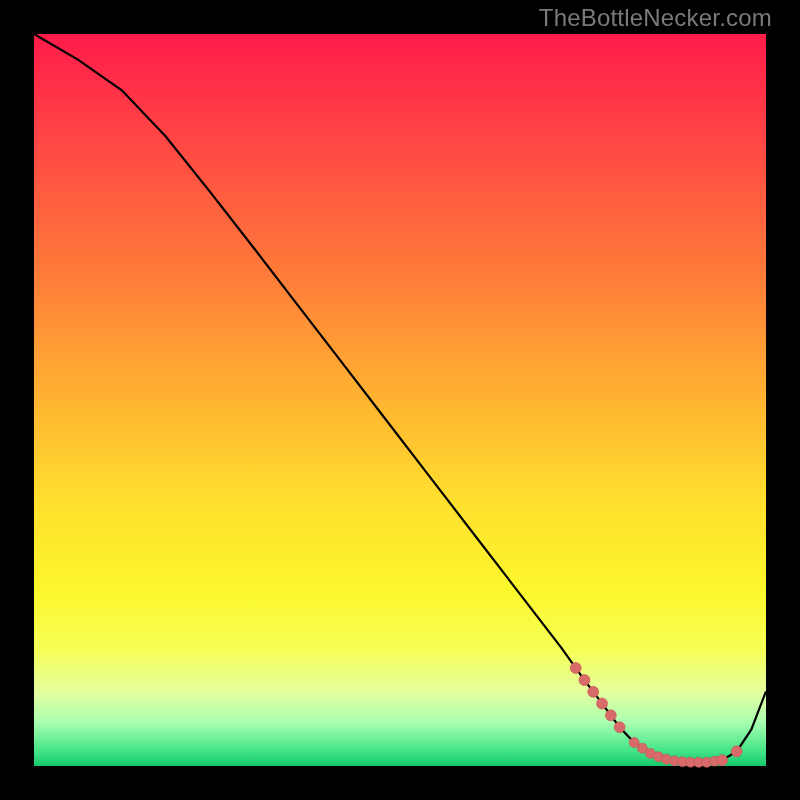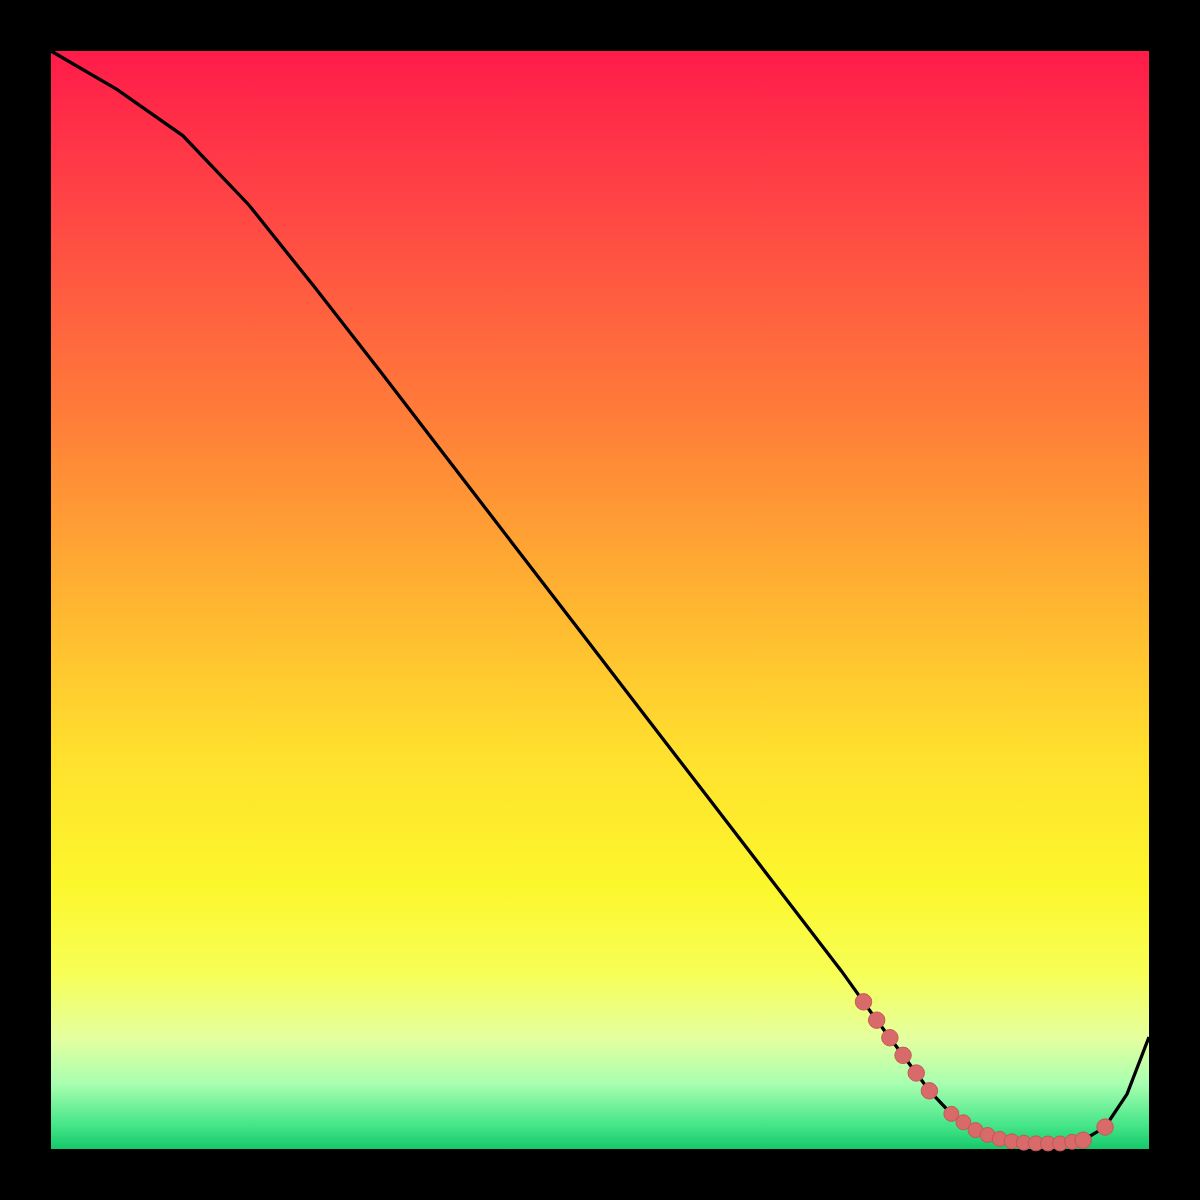--- a/index.html
+++ b/index.html
@@ -49,20 +49,21 @@
   }
   .dot {
     fill: #d86a6a;
     stroke: #c45252;
     stroke-width: 0.6;
   }
 </style>
 </head>
 <body>
 <div class="wrap">
+  <div class="brand">TheBottleNecker.com</div>
   <div class="plot">
     <svg class="curve" viewBox="0 0 732 732">
       <path id="series-path" d="M0.00 0.00 L43.92 25.62 L87.84 56.36 L131.76 102.48 L175.68 157.38 L219.60 213.74 L263.52 270.84 L307.44 327.94 L351.36 385.03 L395.28 442.13 L439.20 499.22 L483.12 556.32 L527.04 613.42 L549.00 644.16 L570.96 673.44 L585.60 693.20 L600.24 708.58 L614.88 718.82 L629.52 724.68 L644.16 727.61 L658.80 728.34 L673.44 728.34 L688.08 726.14 L702.72 717.36 L717.36 695.40 L732.00 657.34 "></path>
       <g id="dots">
           <circle cx="541.68" cy="633.91" r="5.5" class="dot"></circle>
           <circle cx="550.46" cy="646.11" r="5.5" class="dot"></circle>
           <circle cx="559.25" cy="657.82" r="5.5" class="dot"></circle>
           <circle cx="568.03" cy="669.54" r="5.5" class="dot"></circle>
           <circle cx="576.82" cy="681.35" r="5.5" class="dot"></circle>
           <circle cx="585.60" cy="693.20" r="5.5" class="dot"></circle>

